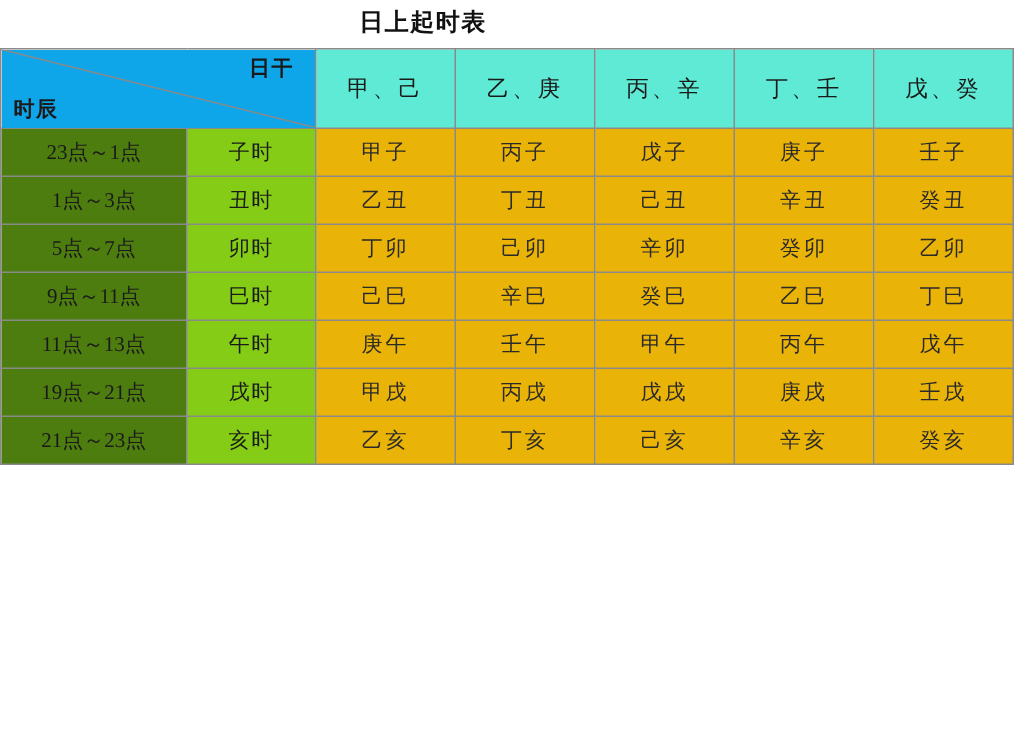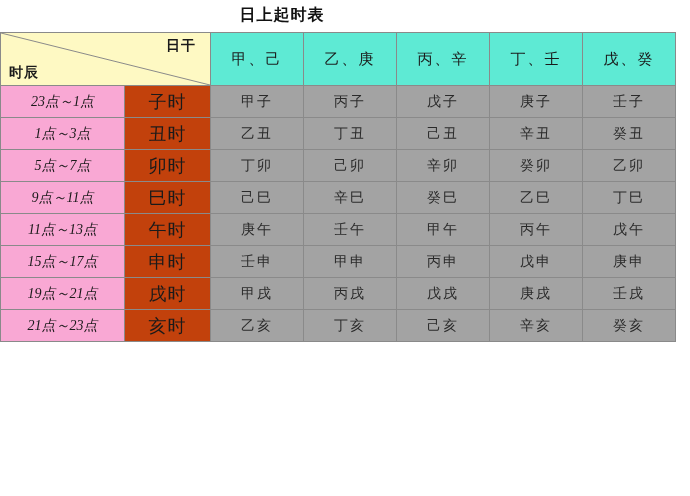--- a/index.html
+++ b/index.html
@@ -38,21 +38,21 @@
     border: 1px solid #8a8a8a;
     text-align: center;
     vertical-align: middle;
     font-weight: normal;
     padding: 0;
   }
   
   .corner {
     position: relative;
     height: 52px;
-    background: #fef9c3;
+    background: #0ea5e9;
     overflow: hidden;
   }
   .corner .diag {
     position: absolute;
     left: 0;
     top: 0;
     width: 100%;
     height: 100%;
   }
   .corner .rigan {
@@ -73,36 +73,35 @@
     font-family: Liberation Serif, serif;
   }
   .colhead {
     background: #5eead4;
     font-size: 15px;
     font-weight: bold;
     letter-spacing: 2px;
     height: 52px;
   }
   .rowhead-time {
-    background: #f9a8d4;
+    background: #4d7c0f;
     font-size: 14px;
     font-weight: bold;
     height: 31px;
     letter-spacing: 0px;
-    font-style: italic;
   }
   .rowhead-sc {
-    background: #c2410c;
-    font-size: 18px;
+    background: #84cc16;
+    font-size: 14px;
     font-weight: bold;
     height: 31px;
     letter-spacing: 1px;
   }
   .cell {
-    background: #a3a3a3;
+    background: #eab308;
     font-size: 14px;
     height: 31px;
     letter-spacing: 2px;
     color: #2a2a2a;
   }
   col.c-time { width: 124px; }
   col.c-sc   { width: 86px; }
   col.c-d    { width: 93px; }
 </style>
 </head>
@@ -178,29 +177,20 @@
       <tr>
         <td class="rowhead-time">11点～13点</td>
         <td class="rowhead-sc">午时</td>
         <td class="cell">庚午</td>
         <td class="cell">壬午</td>
         <td class="cell">甲午</td>
         <td class="cell">丙午</td>
         <td class="cell">戊午</td>
       </tr>
       <tr>
-        <td class="rowhead-time">15点～17点</td>
-        <td class="rowhead-sc">申时</td>
-        <td class="cell">壬申</td>
-        <td class="cell">甲申</td>
-        <td class="cell">丙申</td>
-        <td class="cell">戊申</td>
-        <td class="cell">庚申</td>
-      </tr>
-      <tr>
         <td class="rowhead-time">19点～21点</td>
         <td class="rowhead-sc">戌时</td>
         <td class="cell">甲戌</td>
         <td class="cell">丙戌</td>
         <td class="cell">戊戌</td>
         <td class="cell">庚戌</td>
         <td class="cell">壬戌</td>
       </tr>
       <tr>
         <td class="rowhead-time">21点～23点</td>

